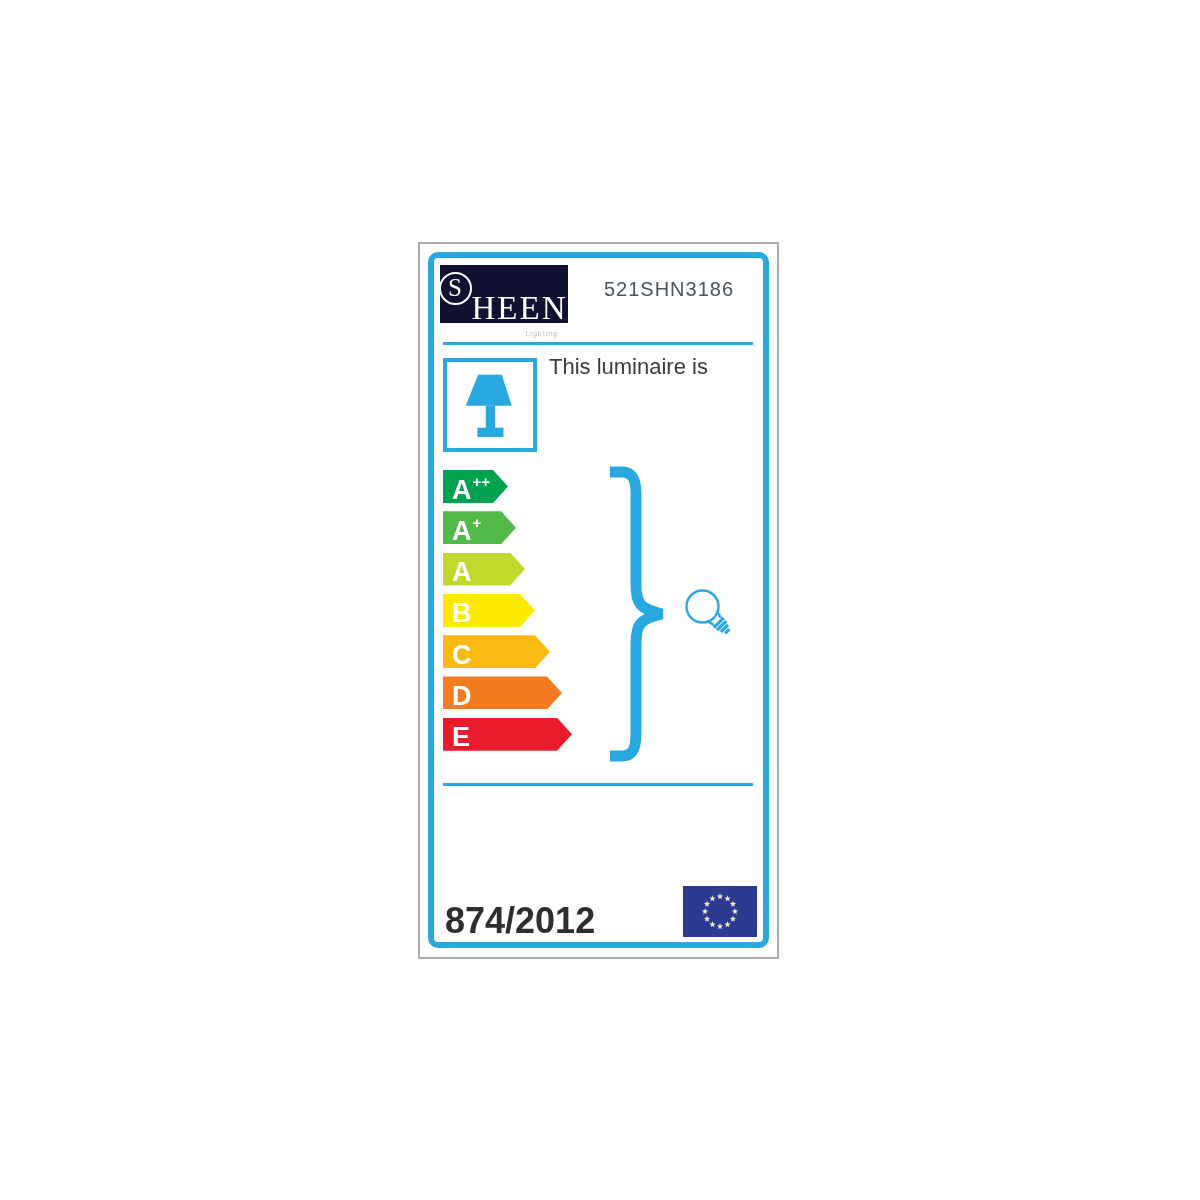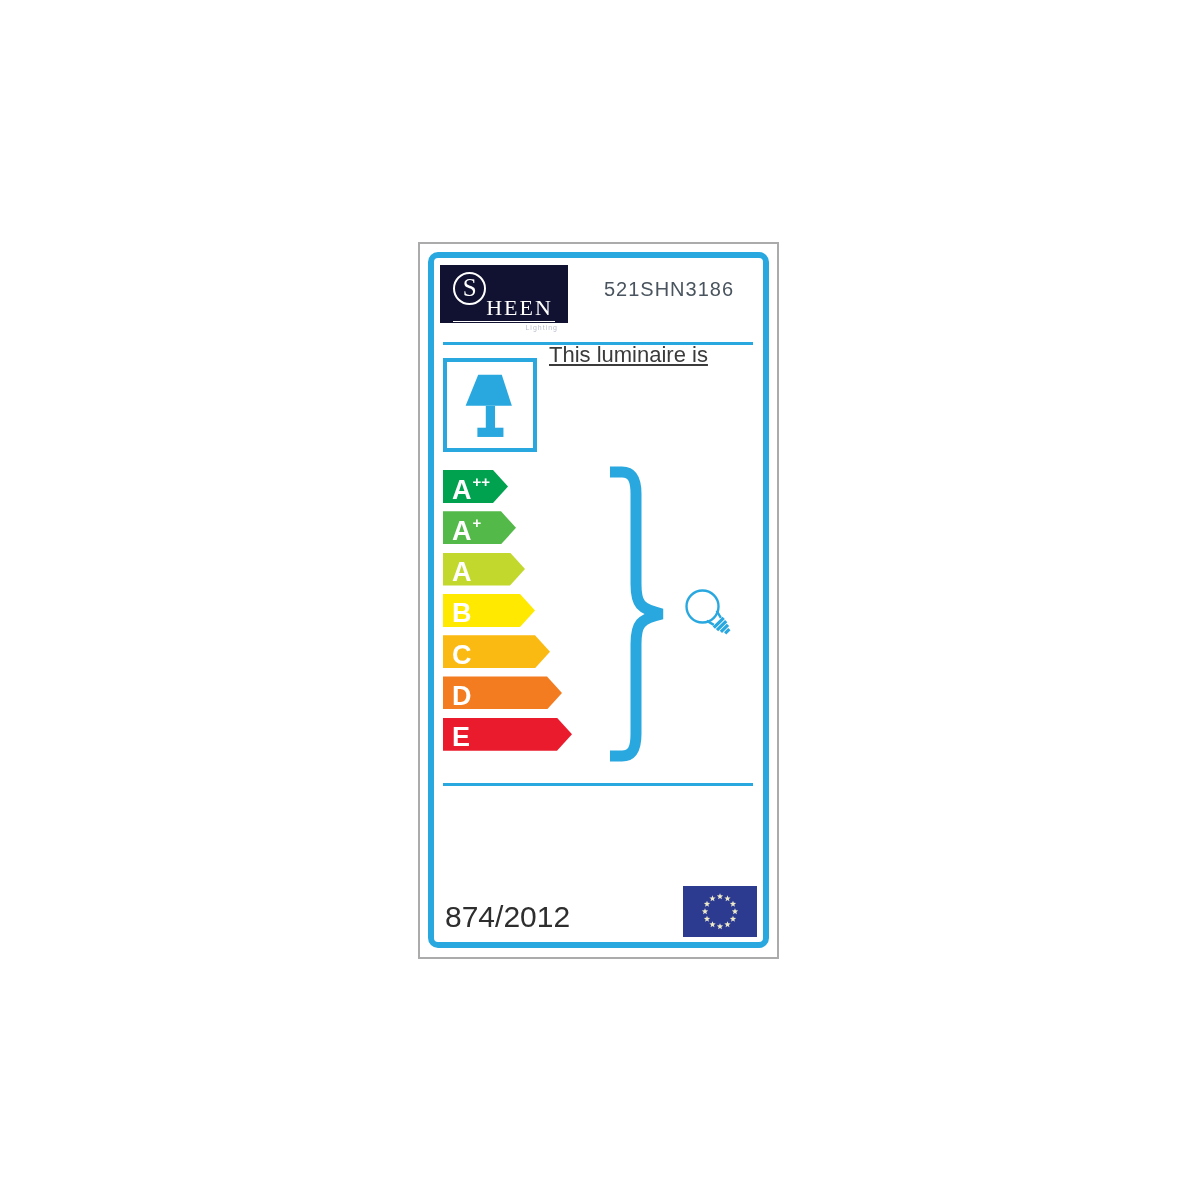--- a/index.html
+++ b/index.html
@@ -17,44 +17,44 @@
   .page{position:absolute;inset:0;background:#ffffff;}
 
   .outer-frame{position:absolute;left:418px;top:242px;width:361px;height:717px;border:2px solid var(--frame-gray);background:#ffffff;}
 
   .label-card{position:absolute;left:428px;top:252px;width:341px;height:696px;border:6px solid var(--accent-blue);border-radius:10px;background:#ffffff;}
 
   
   .logo{position:absolute;left:6px;top:7px;width:128px;height:58px;background:var(--logo-background);display:flex;flex-direction:column;align-items:center;justify-content:center;}
   .logo-word{display:flex;align-items:center;border-bottom:1px solid #ffffff;padding:0 2px 2px 0;color:#ffffff;font-family:"Liberation Serif",serif;}
   .s-circle{width:33px;height:33px;border:2px solid #ffffff;border-radius:50%;display:flex;align-items:center;justify-content:center;font-size:25px;flex:0 0 auto;}
-  .logo-rest{font-size:22px;letter-spacing:2px;line-height:1;margin-top:40px;}
+  .logo-rest{font-size:33px;letter-spacing:2px;line-height:1;margin-top:40px;}
   .logo-tagline{width:108px;text-align:right;color:#B8BCCB;font-size:7px;letter-spacing:1px;margin-top:2px;}
 
   .model-number{position:absolute;left:150px;top:20px;width:170px;text-align:center;font-size:20px;letter-spacing:1px;color:var(--model-text);}
 
   .divider{position:absolute;left:9px;width:310px;height:3px;background:var(--accent-blue);}
   .divider-top{top:84px;}
   .divider-bottom{top:525px;}
 
   
   .lamp-box{position:absolute;left:9px;top:100px;width:94px;height:94px;border:4px solid var(--accent-blue);background:#ffffff;display:flex;align-items:center;justify-content:center;}
-  .info-text{position:absolute;left:115px;top:82px;width:215px;font-size:22px;line-height:29px;color:var(--body-text);text-decoration:underline;}
+  .info-text{position:absolute;left:115px;top:94px;width:215px;font-size:22px;line-height:29px;color:var(--body-text);}
 
   
   .arrow-list{position:absolute;left:9px;top:212px;display:flex;flex-direction:column;row-gap:8.3px;}
   .arrow{height:33px;display:flex;align-items:center;clip-path:polygon(0 0,calc(100% - 15px) 0,100% 50%,calc(100% - 15px) 100%,0 100%);}
   .arrow .letter{color:#ffffff;font-weight:bold;font-size:27px;line-height:33px;padding-left:9px;}
   .arrow sup{font-size:15px;font-weight:bold;position:relative;top:-2px;left:1px;}
 
   .brace-svg{position:absolute;left:166px;top:208px;}
   .bulb-svg{position:absolute;left:245px;top:325px;}
 
   
-  .regulation{position:absolute;left:11px;top:642px;font-size:30px;font-weight:normal;color:var(--regulation-text);}
+  .regulation{position:absolute;left:11px;top:642px;font-size:36px;font-weight:bold;color:var(--regulation-text);}
   .eu-flag{position:absolute;left:249px;top:628px;}
 </style>
 </head>
 <body>
 
 <div class="page">
   <div class="outer-frame"></div>
 
   <div class="label-card">
 

